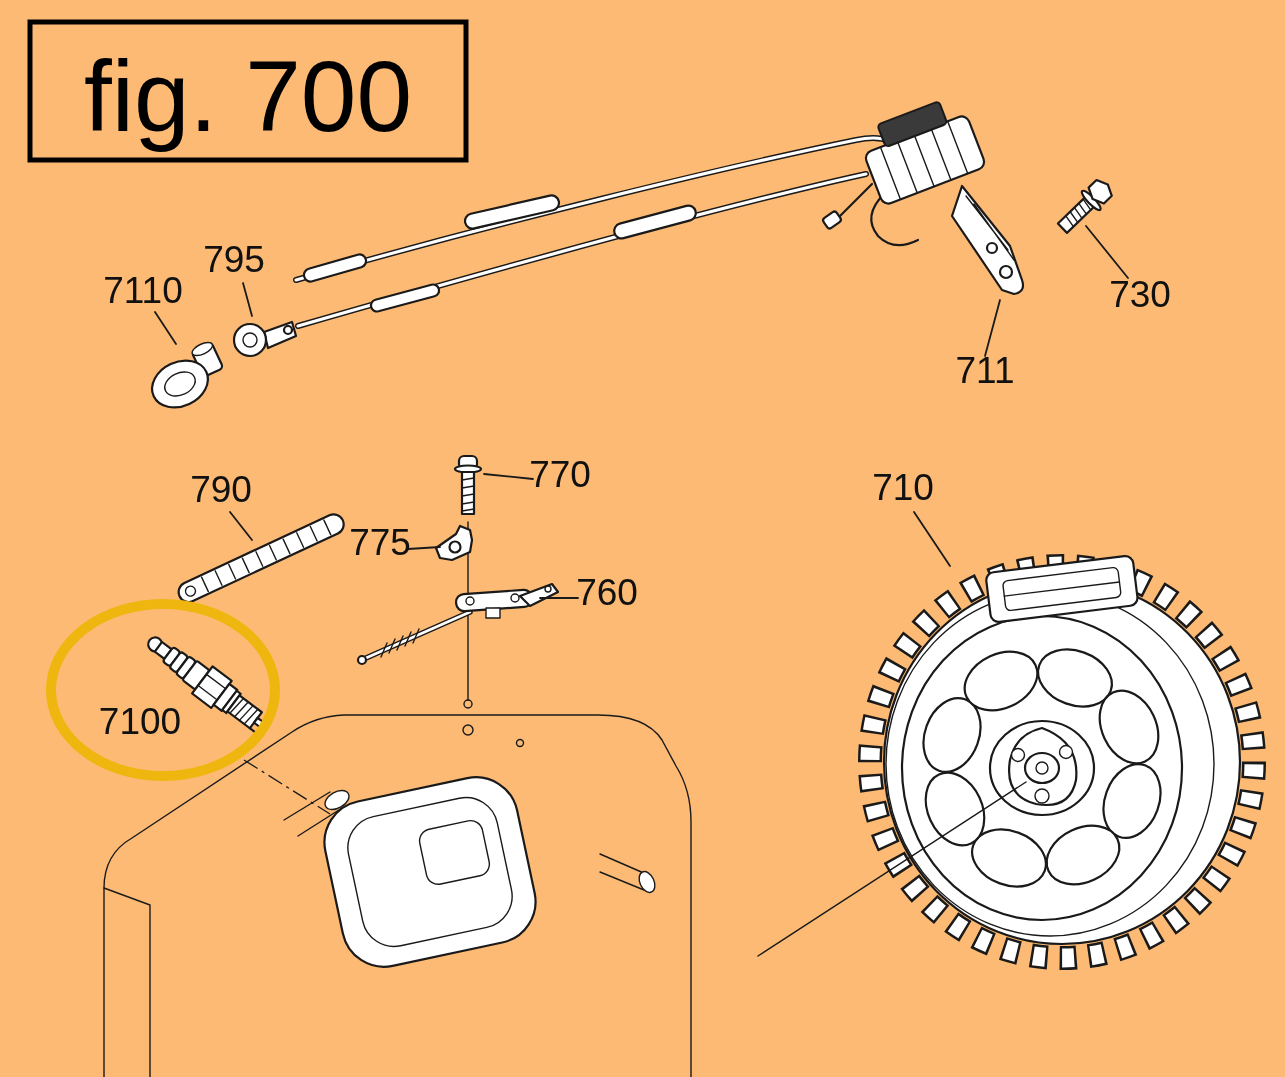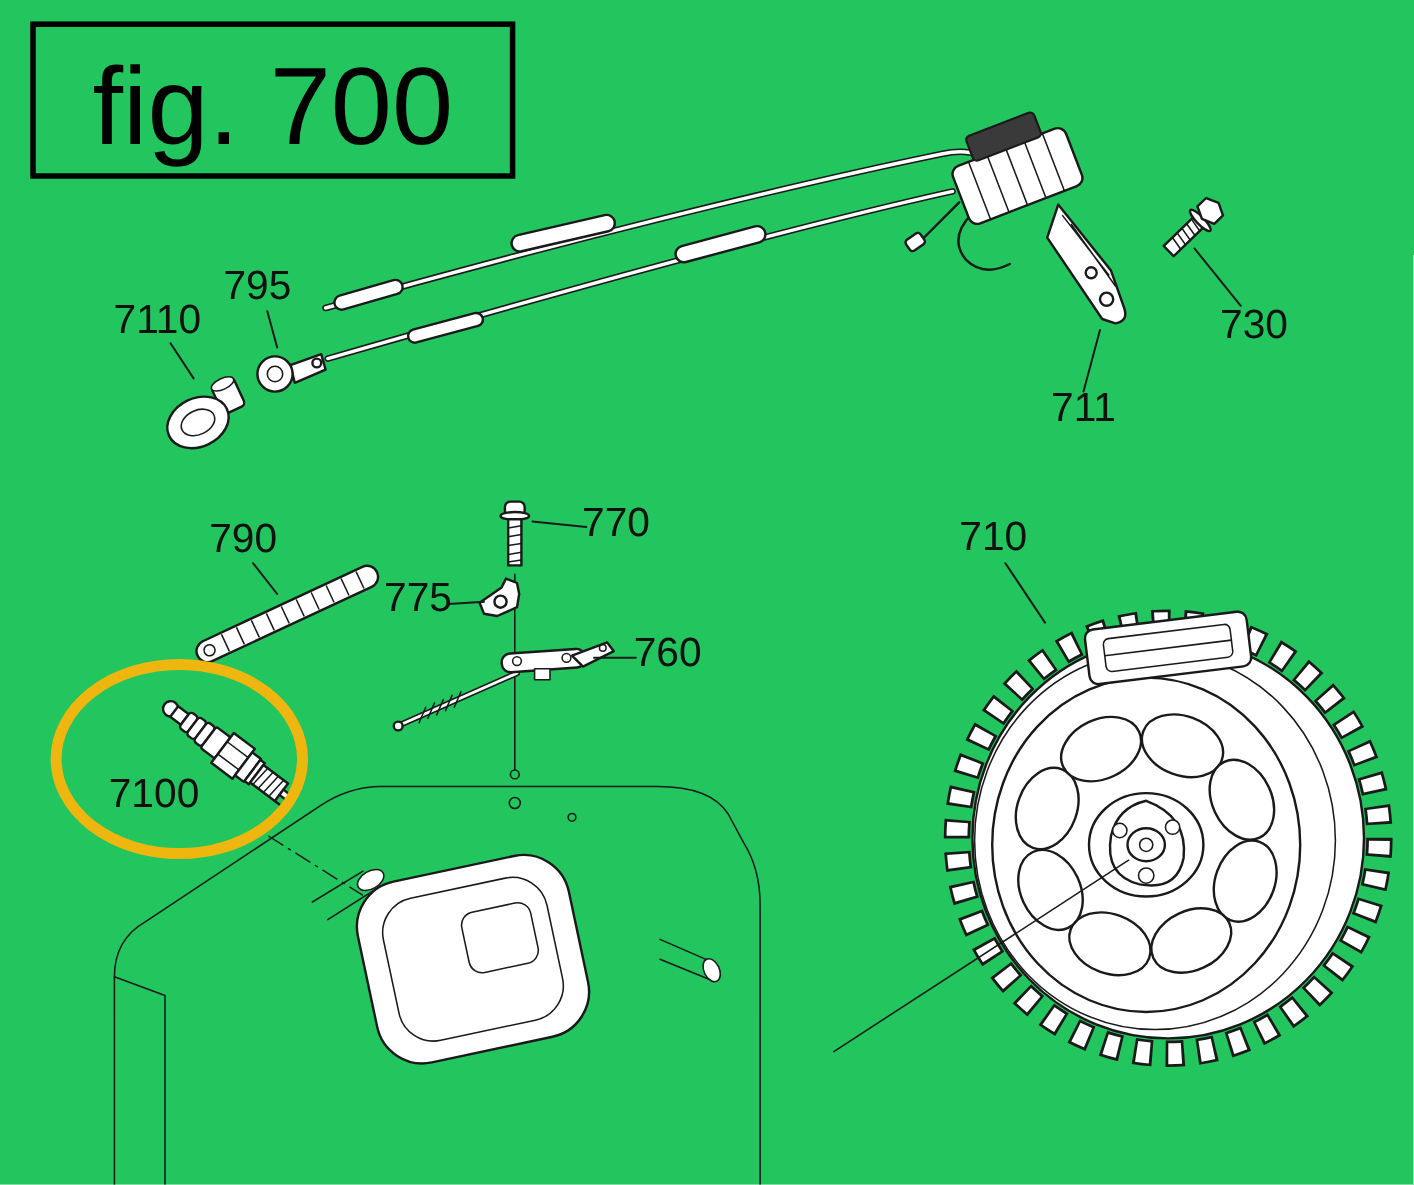--- a/index.html
+++ b/index.html
@@ -1,16 +1,16 @@
 <!DOCTYPE html>
 <html><head>
 <meta charset="utf-8">
 <style>
   html,body{margin:0;padding:0;background:#fff;}
-  .page{position:relative;width:1285px;height:1077px;background:#22c55e;overflow:hidden;
+  .page{position:relative;width:1285px;height:1077px;background:#fdba74;overflow:hidden;
         font-family:"Liberation Sans", sans-serif;}
   svg{display:block}
   .s2{fill:none;stroke:#1a1a1a;stroke-width:2.2;stroke-linecap:round;stroke-linejoin:round}
   .s1{fill:none;stroke:#1a1a1a;stroke-width:1.4;stroke-linecap:round;stroke-linejoin:round}
   .w{fill:#fff}
   .dark{fill:#3a3a3a;stroke:#1a1a1a;stroke-width:2}
   .cable{fill:none;stroke:#1a1a1a;stroke-width:6;stroke-linecap:round}
   .cable-core{fill:none;stroke:#fff;stroke-width:3.1;stroke-linecap:round}
   .rod{fill:none;stroke:#1a1a1a;stroke-width:5.4;stroke-linecap:round}
   .rod-core{fill:none;stroke:#fff;stroke-width:2.6;stroke-linecap:round}

